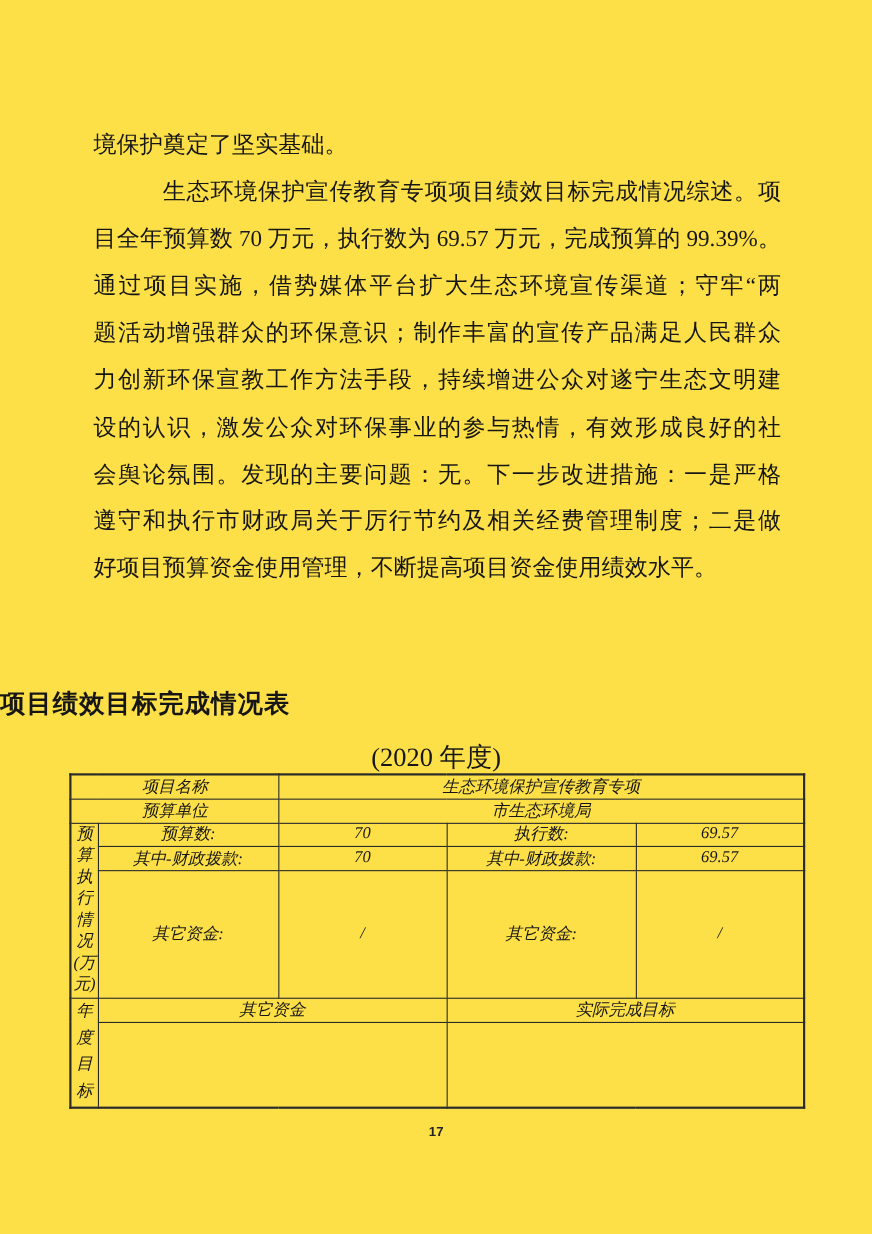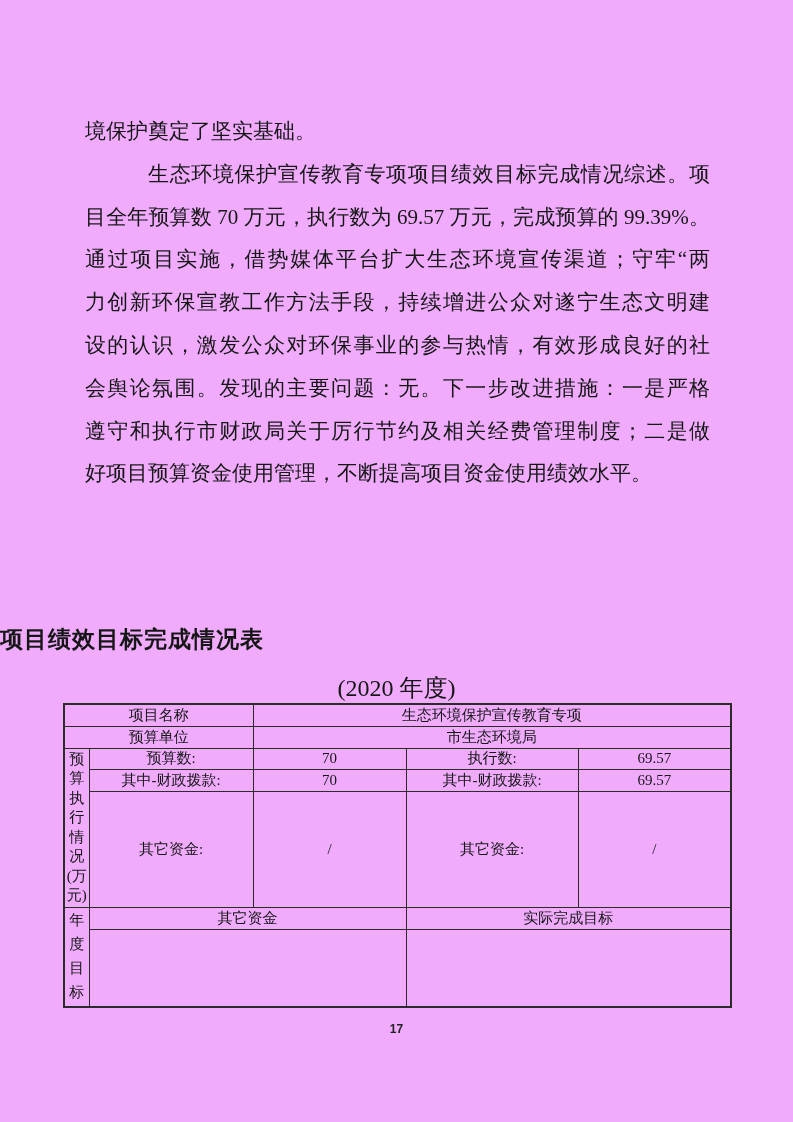--- a/index.html
+++ b/index.html
@@ -1,21 +1,21 @@
 <!DOCTYPE html>
 <html><head>
 <meta charset="utf-8">
 <style>
   * { margin: 0; padding: 0; box-sizing: border-box; }
   html, body { background: #ffffff; }
   .page {
     position: relative;
     width: 793px;
     height: 1122px;
-    background: #f0abfc;
+    background: #fde047;
     font-family: "Liberation Serif", "DejaVu Serif", serif;
     color: #161616;
     overflow: hidden;
   }
   .textblock {
     position: absolute;
     left: 85px;
     top: 110px;
     width: 625px;
   }
@@ -56,20 +56,21 @@
     table-layout: fixed;
     font-size: 15px;
     color: #161616;
   }
   table.perf td {
     border: 1px solid #2b2b2b;
     text-align: center;
     vertical-align: middle;
     padding: 0 2px;
     overflow: hidden;
+    font-style: italic;
   }
   table.perf { border: 2px solid #2b2b2b; }
   tr.r-sm  { height: 22px; }
   tr.r-sm2 { height: 21px; }
   tr.r-tall { height: 116px; }
   tr.r-bottom { height: 78px; }
   .vstack {
     display: flex;
     flex-direction: column;
     justify-content: space-around;
@@ -95,20 +96,21 @@
 </head>
 <body>
 
 <div class="page">
 
   <div class="textblock">
     <div class="tl">境保护奠定了坚实基础。</div>
     <div class="tl j indent">生态环境保护宣传教育专项项目绩效目标完成情况综述。项</div>
     <div class="tl j">目全年预算数 70 万元，执行数为 69.57 万元，完成预算的 99.39%。</div>
     <div class="tl j">通过项目实施，借势媒体平台扩大生态环境宣传渠道；守牢“两</div>
+    <div class="tl j">题活动增强群众的环保意识；制作丰富的宣传产品满足人民群众</div>
     <div class="tl j">力创新环保宣教工作方法手段，持续增进公众对遂宁生态文明建</div>
     <div class="tl j">设的认识，激发公众对环保事业的参与热情，有效形成良好的社</div>
     <div class="tl j">会舆论氛围。发现的主要问题：无。下一步改进措施：一是严格</div>
     <div class="tl j">遵守和执行市财政局关于厉行节约及相关经费管理制度；二是做</div>
     <div class="tl">好项目预算资金使用管理，不断提高项目资金使用绩效水平。</div>
   </div>
 
   <div class="doc-table-title">项目绩效目标完成情况表</div>
   <div class="doc-table-subtitle">(2020 年度)</div>
 

